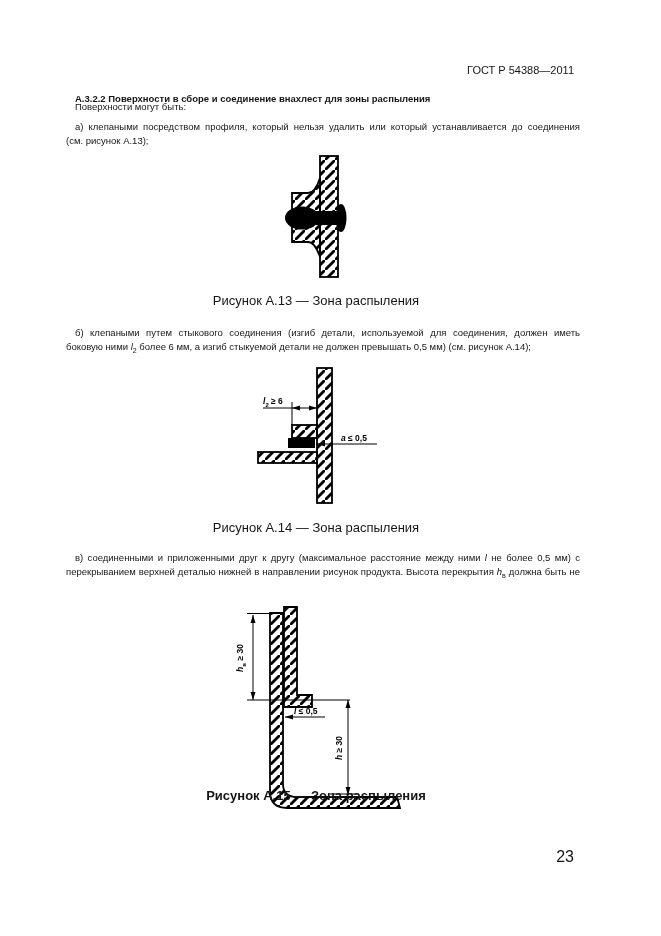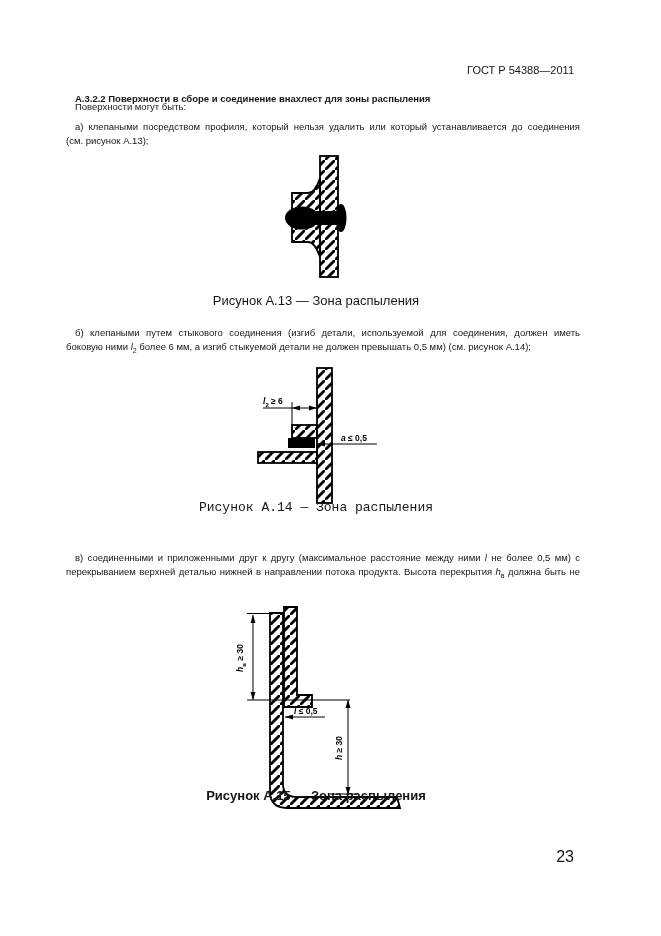--- a/index.html
+++ b/index.html
@@ -70,24 +70,24 @@
 
     <rect class="part" x="62" y="8" width="15" height="135" fill="url(#hatchB)"></rect>
     <rect class="part" x="37" y="65" width="25" height="13" fill="url(#hatchB)"></rect>
     <rect x="33" y="78" width="27" height="10" fill="#000"></rect>
     <rect class="part" x="3" y="92" width="59" height="11" fill="url(#hatchB)"></rect>
 
     <line class="dim" x1="62" y1="84" x2="122" y2="84"></line>
     <polygon points="62,84 70,81.5 70,86.5" fill="#000"></polygon>
     <text x="86" y="81"><tspan class="it">a</tspan><tspan> ≤ 0,5</tspan></text>
   </svg>
-  <div class="caption" style="top:500px;font-family:Liberation Mono, monospace;">Рисунок А.14 — Зона распыления</div>
+  <div class="caption" style="top:520px;">Рисунок А.14 — Зона распыления</div>
 
   <div class="txt just indent wrap" style="top:551px;"><span>в) соединенными и приложенными друг к другу (максимальное расстояние между ними </span><span class="it">l</span><span> не более 0,5 мм) с</span></div>
-  <div class="txt just full wrap" style="top:565px;"><span>перекрыванием верхней деталью нижней в направлении потока продукта. Высота перекрытия </span><span class="it">h</span><sub>в</sub><span> должна быть не</span></div>
+  <div class="txt just full wrap" style="top:565px;"><span>перекрыванием верхней деталью нижней в направлении рисунок продукта. Высота перекрытия </span><span class="it">h</span><sub>в</sub><span> должна быть не</span></div>
 
   <svg style="left:230px;top:605px;" width="250" height="217" viewBox="0 0 250 217">
     <defs>
       <pattern id="hatchC" width="10" height="10" patternUnits="userSpaceOnUse">
         <path d="M0,10 L10,0" stroke="#000" stroke-width="2.8"></path>
       </pattern>
     </defs>
 
     <line class="dim" x1="17" y1="8.5" x2="40" y2="8.5"></line>
     <line class="dim" x1="17" y1="95" x2="120" y2="95"></line>

